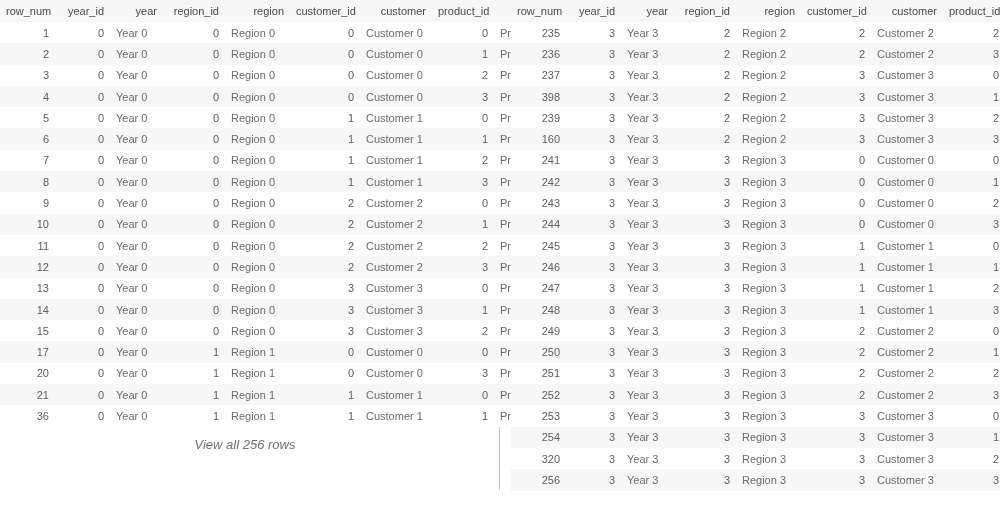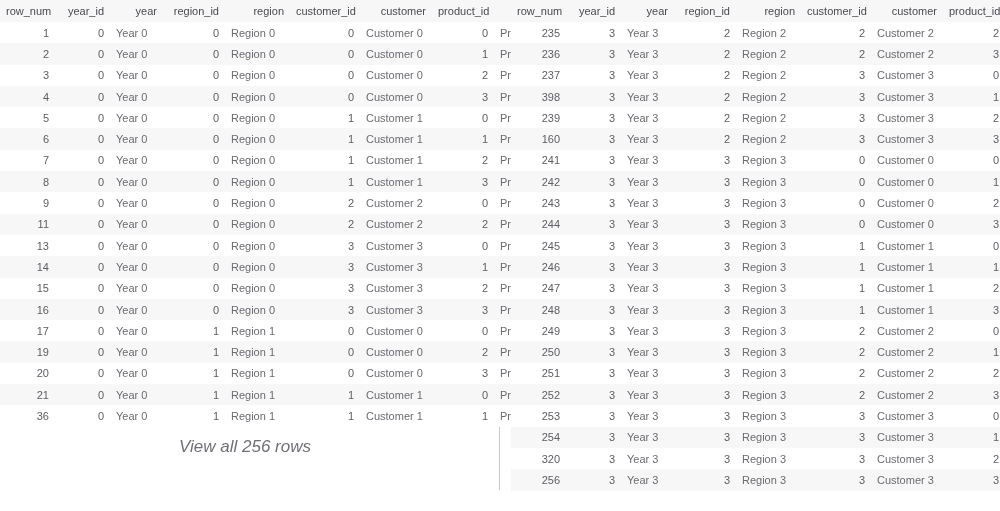--- a/index.html
+++ b/index.html
@@ -83,21 +83,21 @@
   col.c4 { width: 65px; }
   col.c5 { width: 70px; }
   col.c6 { width: 72px; }
   col.c7 { width: 62px; }
   col.c8 { width: 61px; }
 
   .footer {
     width: 490px;
     text-align: center;
     font-style: italic;
-    font-size: 17px;
+    font-size: 13px;
     color: #6f6f76;
     padding-top: 10px;
     background: #ffffff;
   }
   .footer-link { cursor: pointer; }
 
   .pane-right .footer { visibility: hidden; }
 </style>
 </head>
 <body>
@@ -224,31 +224,53 @@
             <td class="num">0</td>
             <td class="txt">Year 0</td>
             <td class="num">0</td>
             <td class="txt">Region 0</td>
             <td class="num">2</td>
             <td class="txt">Customer 2</td>
             <td class="num">0</td>
             <td class="txt">Product 0</td>
           </tr>
           <tr>
+            <td class="num">10</td>
+            <td class="num">0</td>
+            <td class="txt">Year 0</td>
+            <td class="num">0</td>
+            <td class="txt">Region 0</td>
+            <td class="num">2</td>
+            <td class="txt">Customer 2</td>
+            <td class="num">1</td>
+            <td class="txt">Product 1</td>
+          </tr>
+          <tr>
             <td class="num">11</td>
             <td class="num">0</td>
             <td class="txt">Year 0</td>
             <td class="num">0</td>
             <td class="txt">Region 0</td>
             <td class="num">2</td>
             <td class="txt">Customer 2</td>
             <td class="num">2</td>
             <td class="txt">Product 2</td>
           </tr>
           <tr>
+            <td class="num">12</td>
+            <td class="num">0</td>
+            <td class="txt">Year 0</td>
+            <td class="num">0</td>
+            <td class="txt">Region 0</td>
+            <td class="num">2</td>
+            <td class="txt">Customer 2</td>
+            <td class="num">3</td>
+            <td class="txt">Product 3</td>
+          </tr>
+          <tr>
             <td class="num">13</td>
             <td class="num">0</td>
             <td class="txt">Year 0</td>
             <td class="num">0</td>
             <td class="txt">Region 0</td>
             <td class="num">3</td>
             <td class="txt">Customer 3</td>
             <td class="num">0</td>
             <td class="txt">Product 0</td>
           </tr>
@@ -268,51 +290,29 @@
             <td class="num">0</td>
             <td class="txt">Year 0</td>
             <td class="num">0</td>
             <td class="txt">Region 0</td>
             <td class="num">3</td>
             <td class="txt">Customer 3</td>
             <td class="num">2</td>
             <td class="txt">Product 2</td>
           </tr>
           <tr>
-            <td class="num">16</td>
-            <td class="num">0</td>
-            <td class="txt">Year 0</td>
-            <td class="num">0</td>
-            <td class="txt">Region 0</td>
-            <td class="num">3</td>
-            <td class="txt">Customer 3</td>
-            <td class="num">3</td>
-            <td class="txt">Product 3</td>
-          </tr>
-          <tr>
             <td class="num">17</td>
             <td class="num">0</td>
             <td class="txt">Year 0</td>
             <td class="num">1</td>
             <td class="txt">Region 1</td>
             <td class="num">0</td>
             <td class="txt">Customer 0</td>
             <td class="num">0</td>
             <td class="txt">Product 0</td>
-          </tr>
-          <tr>
-            <td class="num">19</td>
-            <td class="num">0</td>
-            <td class="txt">Year 0</td>
-            <td class="num">1</td>
-            <td class="txt">Region 1</td>
-            <td class="num">0</td>
-            <td class="txt">Customer 0</td>
-            <td class="num">2</td>
-            <td class="txt">Product 2</td>
           </tr>
           <tr>
             <td class="num">20</td>
             <td class="num">0</td>
             <td class="txt">Year 0</td>
             <td class="num">1</td>
             <td class="txt">Region 1</td>
             <td class="num">0</td>
             <td class="txt">Customer 0</td>
             <td class="num">3</td>

